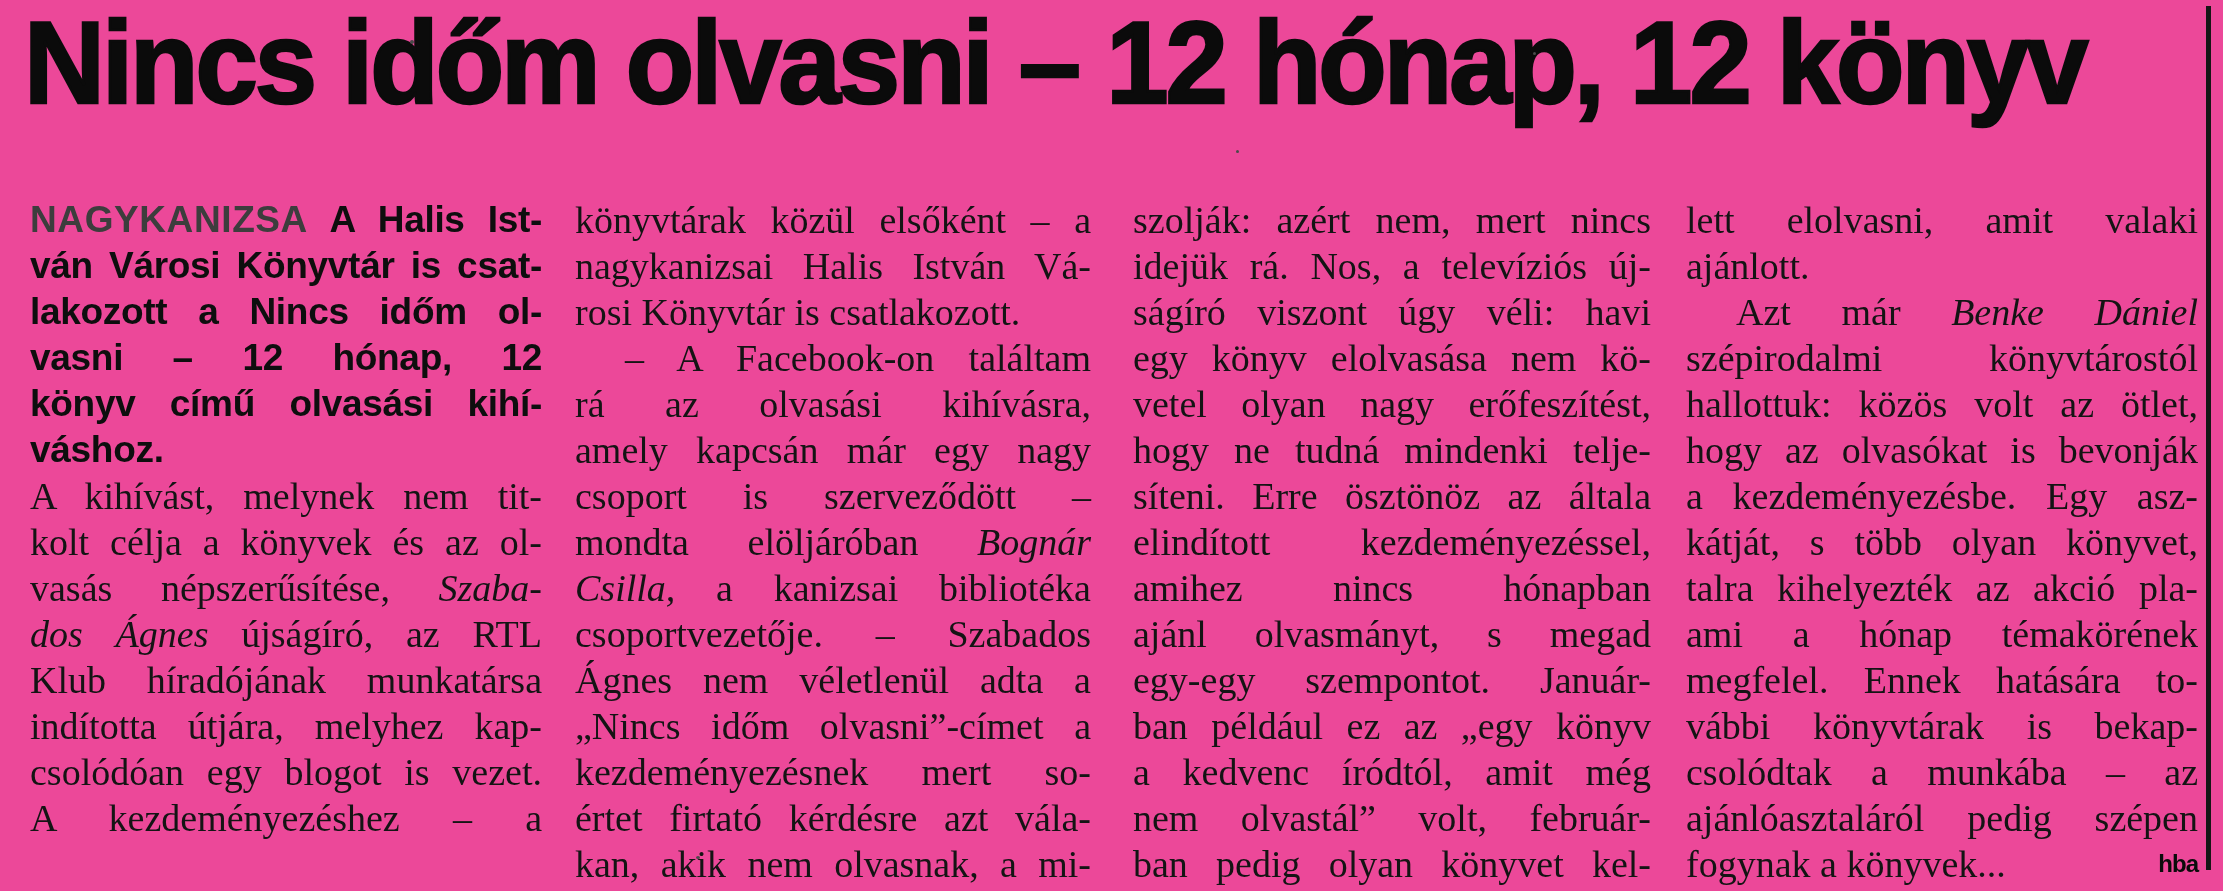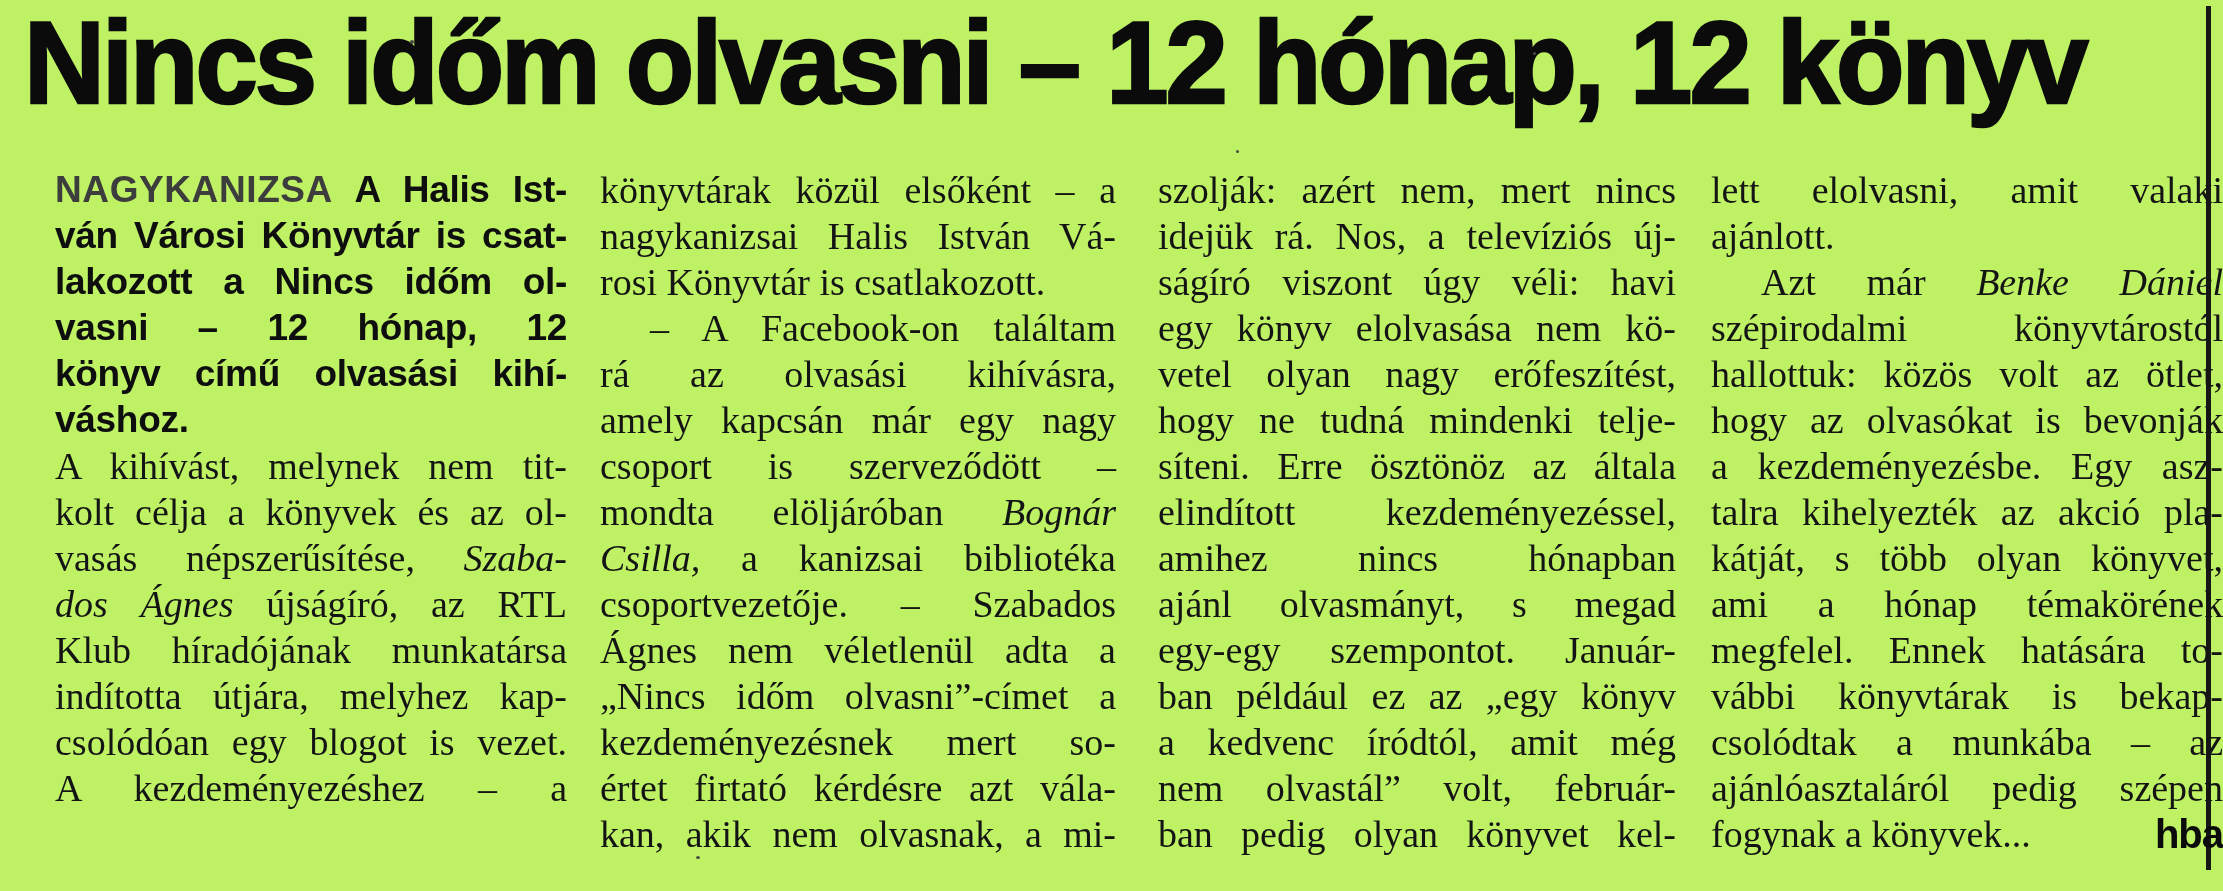--- a/index.html
+++ b/index.html
@@ -1,26 +1,26 @@
 <!DOCTYPE html>
 <html><head>
 <meta charset="utf-8">
 <style>
   html,body{margin:0;padding:0;background:#9a9a9a;}
-  .page{position:relative;width:2223px;height:891px;background:#bef264;overflow:hidden;}
+  .page{position:relative;width:2223px;height:891px;background:#ec4899;overflow:hidden;}
 
   .headline{
     position:absolute;left:24px;top:-8px;margin:0;
     font-family:"Liberation Sans",sans-serif;font-weight:700;
     font-size:112px;line-height:138px;letter-spacing:-3px;
     color:#0b0b0b;-webkit-text-stroke:2.5px #0b0b0b;
     white-space:nowrap;transform:scaleY(1.04);transform-origin:top left;
   }
 
-  .col{position:absolute;top:167px;margin-left:25px;}
+  .col{position:absolute;top:197px;}
   .c1{left:30px;width:512px;}
   .c2{left:575px;width:516px;}
   .c3{left:1133px;width:518px;}
   .c4{left:1686px;width:512px;}
 
   .col p{margin:0;}
   .line{
     font-family:"Liberation Serif",serif;font-size:38px;line-height:46px;
     color:#141414;text-align:justify;text-align-last:justify;
   }
@@ -28,21 +28,21 @@
     font-family:"Liberation Sans",sans-serif;font-weight:700;
     font-size:37px;letter-spacing:-0.3px;color:#0e0e0e;
   }
   .kick{color:#3d3d3d;letter-spacing:0.6px;}
   .pend{text-align-last:left;}
   .ind{text-indent:50px;}
   .it{font-style:italic;}
   .gap{margin-top:48px;}
   .byline{
     float:right;font-family:"Liberation Sans",sans-serif;font-weight:700;
-    font-size:40px;letter-spacing:-1px;color:#0b0b0b;
+    font-size:24px;letter-spacing:-1px;color:#0b0b0b;
   }
   .rule-v{position:absolute;left:2206px;top:6px;width:5px;height:864px;background:#161616;}
   .speck{position:absolute;background:#4a4a4a;border-radius:50%;}
   .s1{left:410px;top:40px;width:4px;height:4px;}
   .s2{left:1533px;top:52px;width:3px;height:3px;}
   .s3{left:696px;top:856px;width:4px;height:3px;}
   .s4{left:1236px;top:150px;width:3px;height:3px;}
 </style>
 </head>
 <body>
@@ -111,22 +111,22 @@
   </section>
 
   <section class="col c4">
     <p class="line">lett elolvasni, amit valaki</p>
     <p class="line pend">ajánlott.</p>
     <p class="line ind"><span>Azt már </span><span class="it">Benke Dániel</span></p>
     <p class="line">szépirodalmi könyvtárostól</p>
     <p class="line">hallottuk: közös volt az ötlet,</p>
     <p class="line">hogy az olvasókat is bevonják</p>
     <p class="line">a kezdeményezésbe. Egy asz-</p>
+    <p class="line">kátját, s több olyan könyvet,</p>
     <p class="line">talra kihelyezték az akció pla-</p>
-    <p class="line">kátját, s több olyan könyvet,</p>
     <p class="line">ami a hónap témakörének</p>
     <p class="line">megfelel. Ennek hatására to-</p>
     <p class="line">vábbi könyvtárak is bekap-</p>
     <p class="line">csolódtak a munkába – az</p>
     <p class="line">ajánlóasztaláról pedig szépen</p>
     <p class="line pend"><span class="byline">hba</span><span>fogynak a könyvek...</span></p>
   </section>
 
 </div>
 

